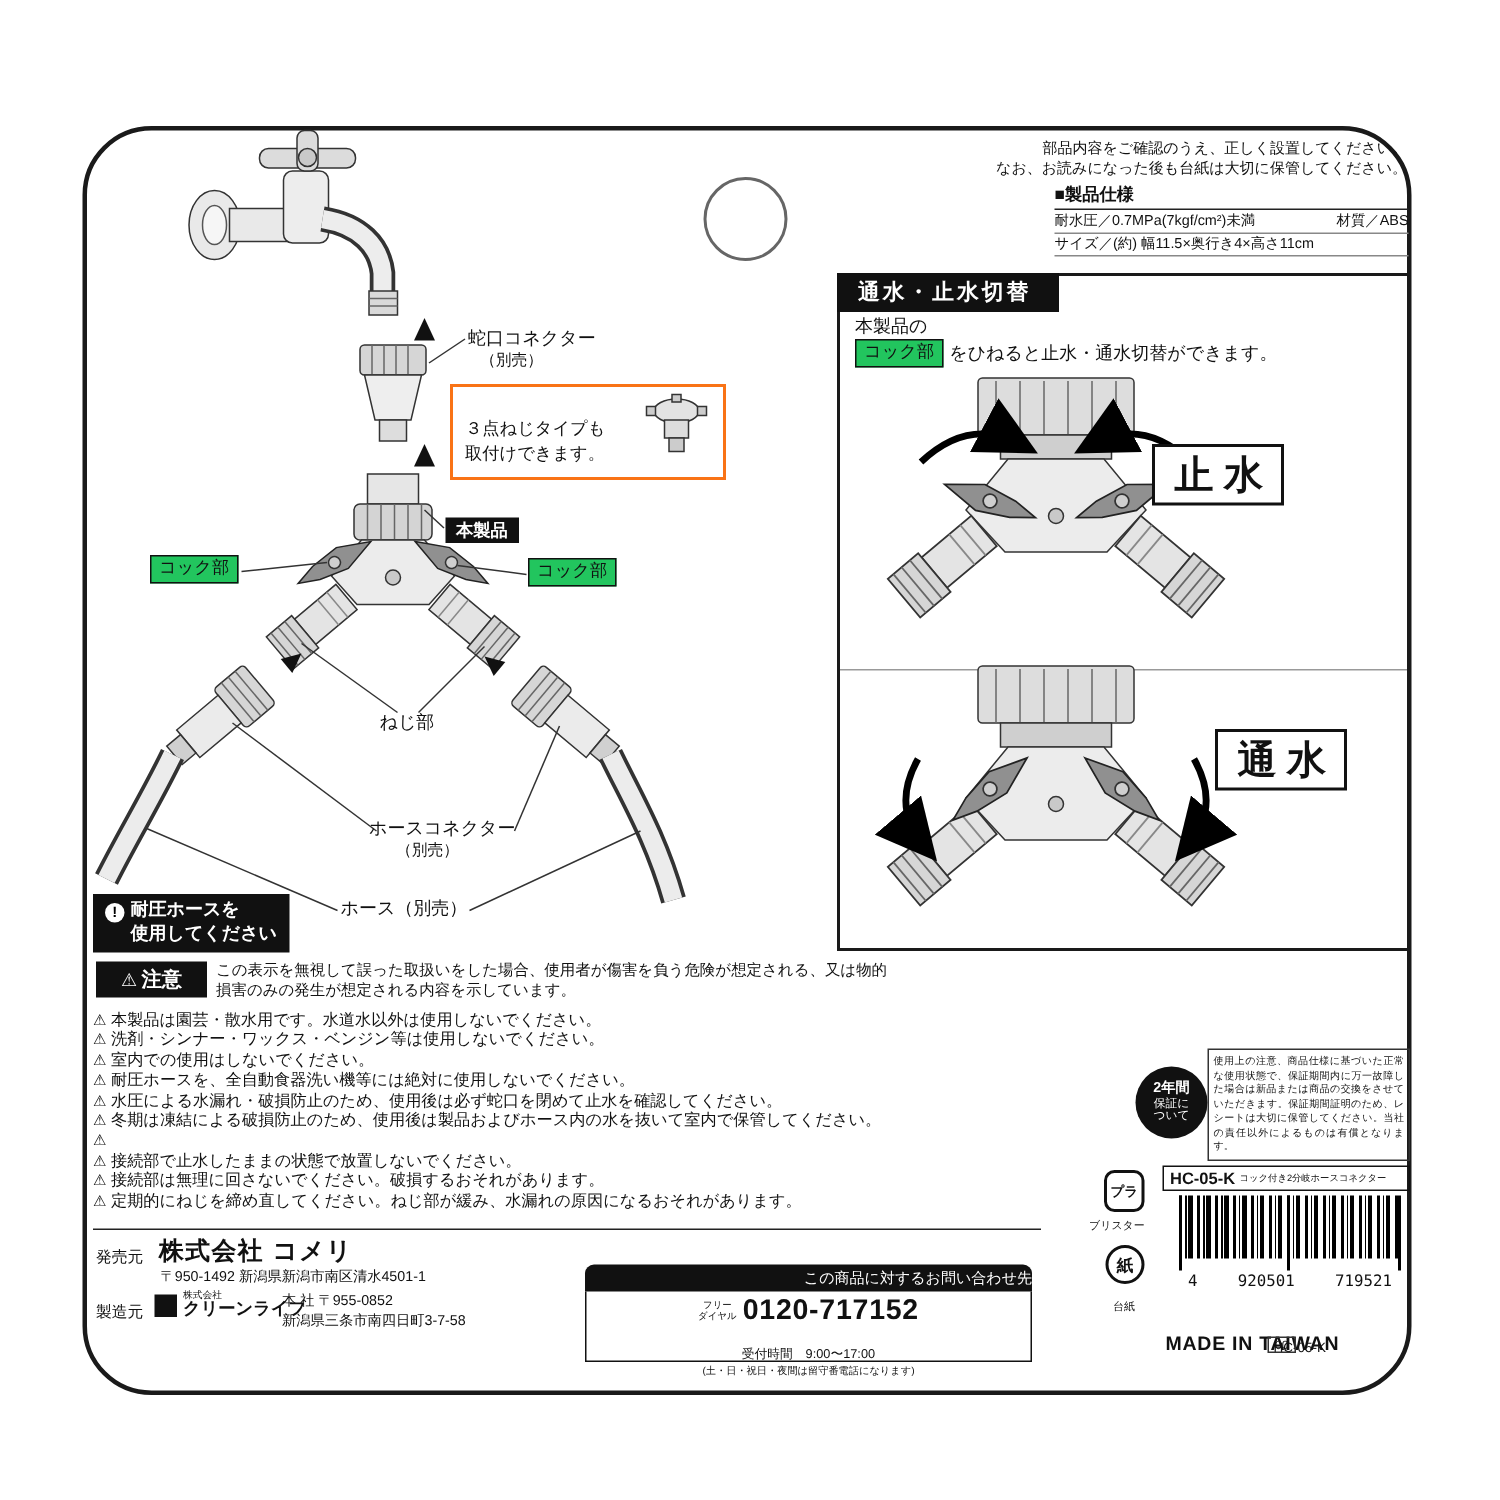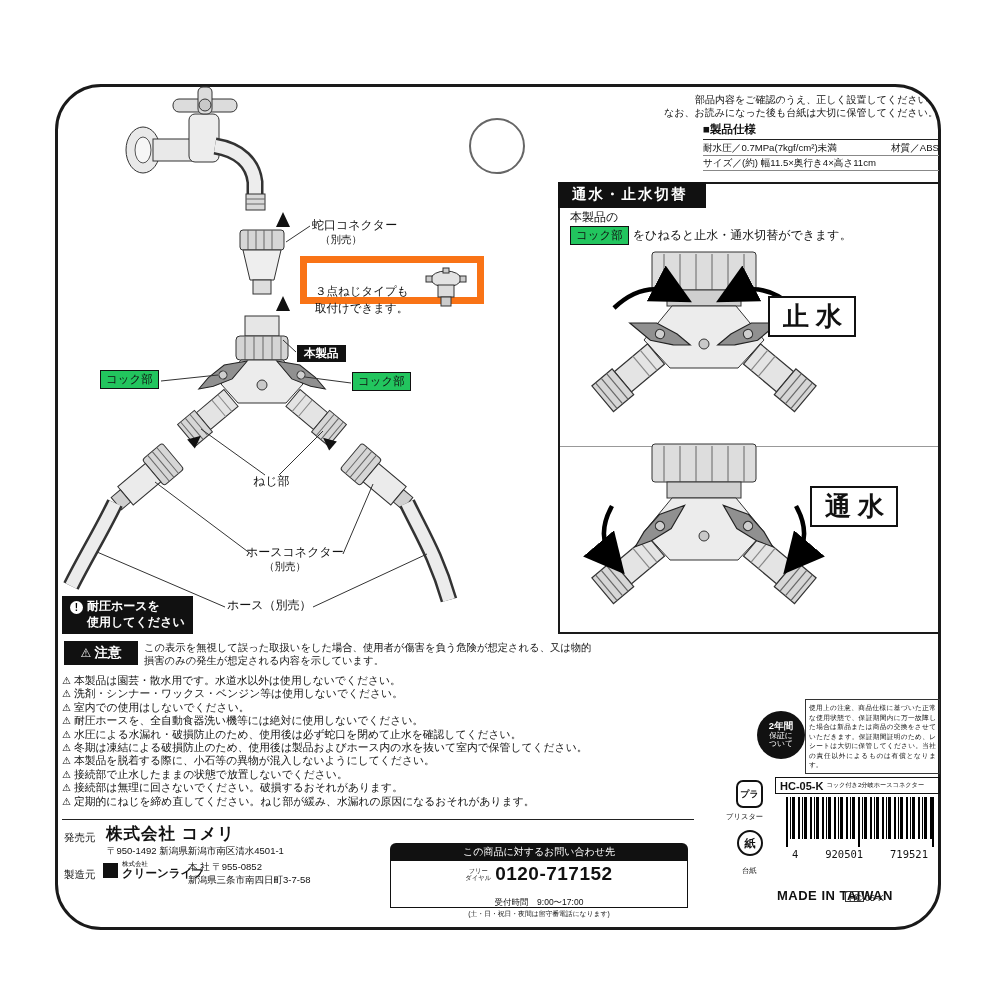--- a/index.html
+++ b/index.html
@@ -11,21 +11,21 @@
   .hole{left:469px;top:118px;width:56px;height:56px;border:2px solid #666;border-radius:50%}
   .tnotice{right:62px;top:94px;text-align:right;font-size:10px;line-height:12.5px}
   .specs{left:703px;top:122px;width:236px}
   .specs-title{font-size:11.5px;font-weight:700;padding-bottom:2px;border-bottom:1.5px solid #222;margin-bottom:1px}
   .specs-row{font-size:9.6px;line-height:14px;border-bottom:1px solid #888}
   .specs-row.r1{display:flex;justify-content:space-between}
   .blk{background:#111;color:#fff}
   .boxed{border:1.2px solid #111;background:#22c55e;padding:0 5px;font-size:11.5px;line-height:17px}
   .lbl{font-size:12px;line-height:14px}
   .sub{font-size:10.5px}
-  .tsbox{left:300px;top:256px;width:184px;height:48px;border:7px solid #f97316;background:#fff}
+  .tsbox{left:300px;top:256px;width:184px;height:64px;border:2px solid #f97316;background:#fff}
   .tsbox .t1{position:absolute;left:8px;top:20px;font-size:11.5px;line-height:17px}
   .tsbox svg{position:absolute;right:8px;top:4px}
   .prodlbl{left:297px;top:345px;padding:1px 7px;font-size:11.5px;font-weight:700}
   .pnote{left:62px;top:596px;padding:3px 8px 4px 8px;font-size:12px;font-weight:700;line-height:15.5px}
   .pnote .exc{display:inline-flex;width:13px;height:13px;border-radius:50%;background:#fff;color:#000;font-size:10px;font-weight:700;align-items:center;justify-content:center;margin-right:4px;vertical-align:-1px}
   .pnote .pl2{padding-left:17px}
   .panel{left:558px;top:182px;width:382px;height:452px;border:2px solid #1a1a1a}
   .ptitle{left:558px;top:182px;padding:3px 18px 4px 14px;font-size:14.5px;font-weight:700;letter-spacing:2px}
   .sep{left:560px;top:446px;width:378px;border-top:1px solid #999}
   .swlabel{border:2.5px solid #111;font-size:26px;font-weight:700;letter-spacing:7px;padding:1px 5px 1px 13px;background:#fff}
@@ -38,21 +38,21 @@
   .hr1{left:62px;top:819px;width:632px;border-top:1.5px solid #222}
   .slabel,.mlabel{font-size:10.5px}
   .sname{font-size:16.5px;font-weight:700;letter-spacing:1px}
   .saddr,.mhq,.maddr{font-size:9.5px}
   .mlogo{display:flex;align-items:center;gap:4px}
   .mmark{display:inline-block;width:15px;height:15px;background:#111}
   .mtxt{display:inline-flex;flex-direction:column;line-height:1}
   .mpre{font-size:6.5px}
   .mname{font-size:11.5px;font-weight:700;}
   .contact{left:390px;top:843px;width:298px}
-  .chead{background:#111;color:#fff;font-size:10px;text-align:center;padding:2px 0;border-radius:6px 6px 0 0}
+  .chead{background:#111;color:#fff;font-size:10px;text-align:right;padding:2px 0;border-radius:6px 6px 0 0}
   .cbody{border:1.5px solid #111;border-top:none;display:flex;height:47px}
   .cleft{width:112px;padding:3px 4px;border-right:1px solid #999}
   .c1{font-size:7.3px;line-height:9px}
   .c2{display:flex;align-items:center;gap:2px;margin:2px 0}
   .c2 .miniblk{display:inline-block;width:8px;height:8px;background:#111}
   .c2 span.cn{font-size:7.8px;font-weight:700}
   .cright{flex:1;padding:2px 4px;text-align:center}
   .crow{display:flex;align-items:center;justify-content:center;gap:4px}
   .fdial{display:inline-flex;flex-direction:column;font-size:6.3px;line-height:7px;text-align:center}
   .phone{font-size:19px;font-weight:700;letter-spacing:.5px}
@@ -318,21 +318,20 @@
     <div class="witem">
         <span class="wi">⚠</span>
         <span>水圧による水漏れ・破損防止のため、使用後は必ず蛇口を閉めて止水を確認してください。</span>
       </div>
     <div class="witem">
         <span class="wi">⚠</span>
         <span>冬期は凍結による破損防止のため、使用後は製品およびホース内の水を抜いて室内で保管してください。</span>
       </div>
     <div class="witem">
         <span class="wi">⚠</span>
-        <span>本製品を脱着する際に、小石等の異物が混入しないようにしてください。</span>
       </div>
     <div class="witem">
         <span class="wi">⚠</span>
         <span>接続部で止水したままの状態で放置しないでください。</span>
       </div>
     <div class="witem">
         <span class="wi">⚠</span>
         <span>接続部は無理に回さないでください。破損するおそれがあります。</span>
       </div>
     <div class="witem">

